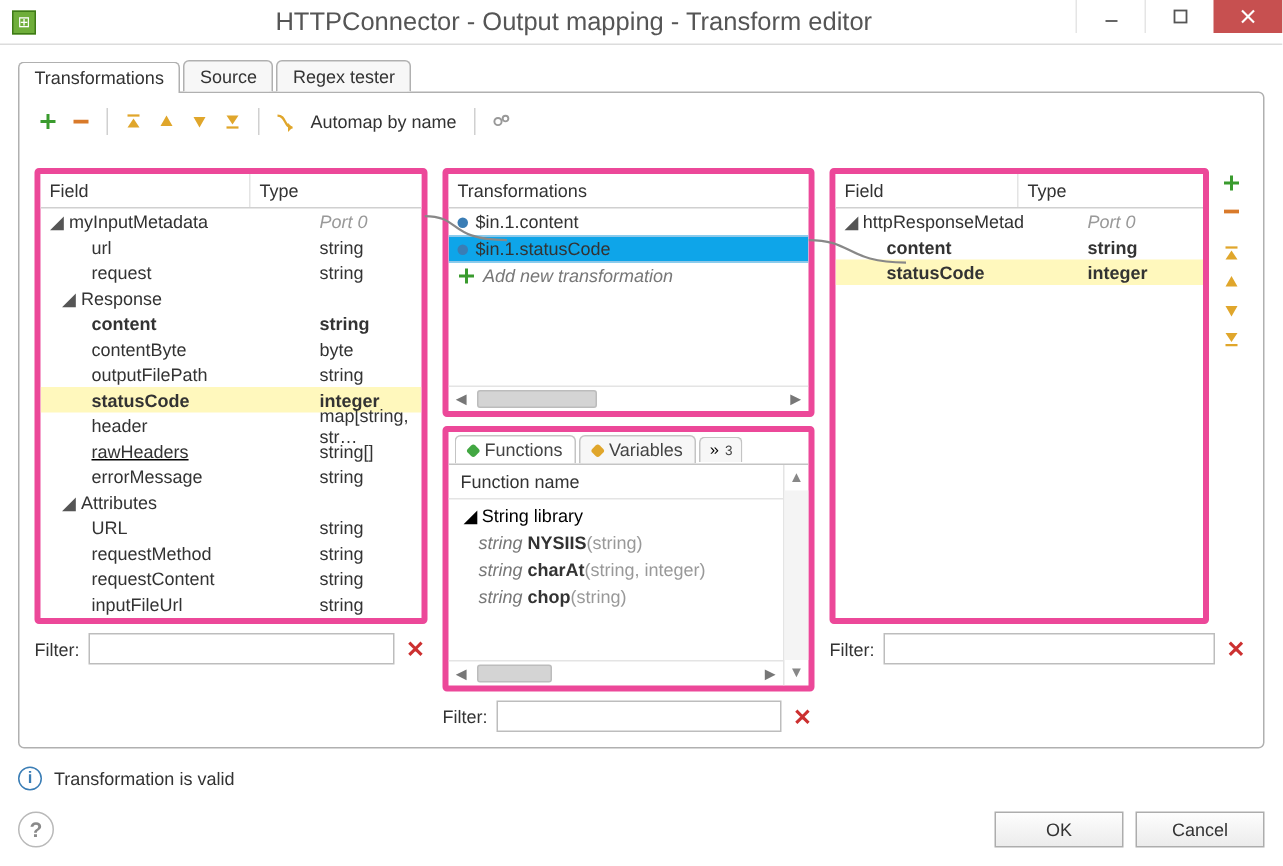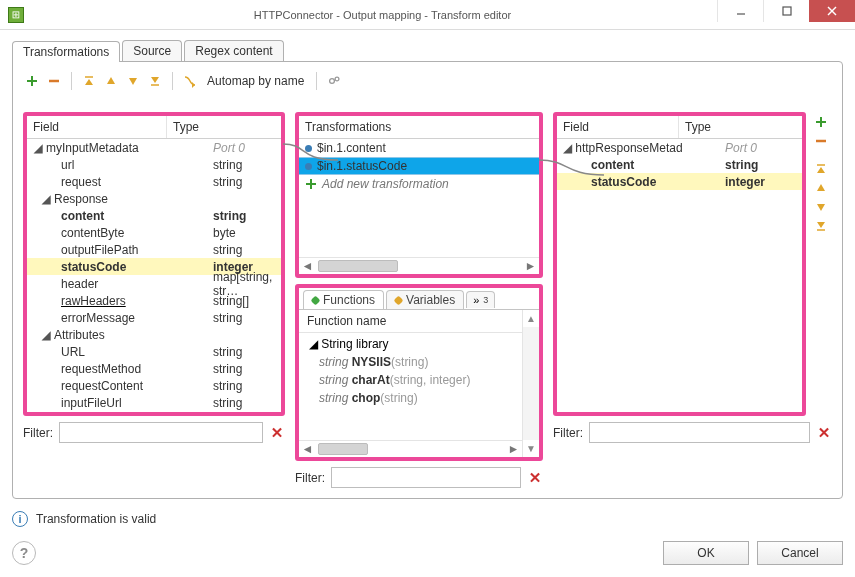--- a/index.html
+++ b/index.html
@@ -1,21 +1,21 @@
 <!DOCTYPE html>
 <html><head>
 <meta charset="utf-8">
 <style>
 * { box-sizing: border-box; margin: 0; padding: 0; font-family: "Segoe UI", Tahoma, sans-serif; font-size: 12px; }
 body { background: #fff; width: 855px; height: 577px; overflow: hidden; }
 
 
 .titlebar { height: 30px; background: linear-gradient(to bottom,#fff,#fff); border-bottom:1px solid #dcdcdc; display:flex; align-items:center; position:relative;}
 .titlebar .icon { width:16px;height:16px;margin-left:8px;background:#6fae3a;border:1px solid #3e7a17;display:flex;align-items:center;justify-content:center;font-size:10px;color:#fff;}
-.titlebar .title { flex:1;text-align:center;color:#555;font-size:11px;padding-left:24px;}
+.titlebar .title { flex:1;text-align:center;color:#555;font-size:17px;padding-left:24px;}
 .titlebar .wbtns { display:flex;height:22px;margin-top:-8px;}
 .titlebar .wbtn { width:46px;height:22px;display:flex;align-items:center;justify-content:center;color:#555;border-left:1px solid #e5e5e5;}
 .titlebar .wbtn.close { background:#c75050;color:#fff;border:none;}
 .titlebar .wbtn svg{width:10px;height:10px;}
 
 
 .outer { padding:10px 12px 12px 12px; height:calc(100% - 30px); display:flex; flex-direction:column; }
 
 
 .tabs { display:flex; position:relative; z-index:2;}
@@ -146,21 +146,21 @@
         </svg>
       </div>
   </div>
 </div>
 
 <div class="outer">
 
   <div class="tabs">
     <div class="tab active">Transformations</div>
     <div class="tab inactive">Source</div>
-    <div class="tab inactive">Regex content</div>
+    <div class="tab inactive">Regex tester</div>
   </div>
 
   <div class="mainpanel">
 
     <div class="toolbar">
       <div class="tbtn">
           <svg viewBox="0 0 14 14">
             <line x1="7" y1="2" x2="7" y2="12" stroke="#3a9b2e" stroke-width="2"></line>
             <line x1="2" y1="7" x2="12" y2="7" stroke="#3a9b2e" stroke-width="2"></line>
           </svg>

